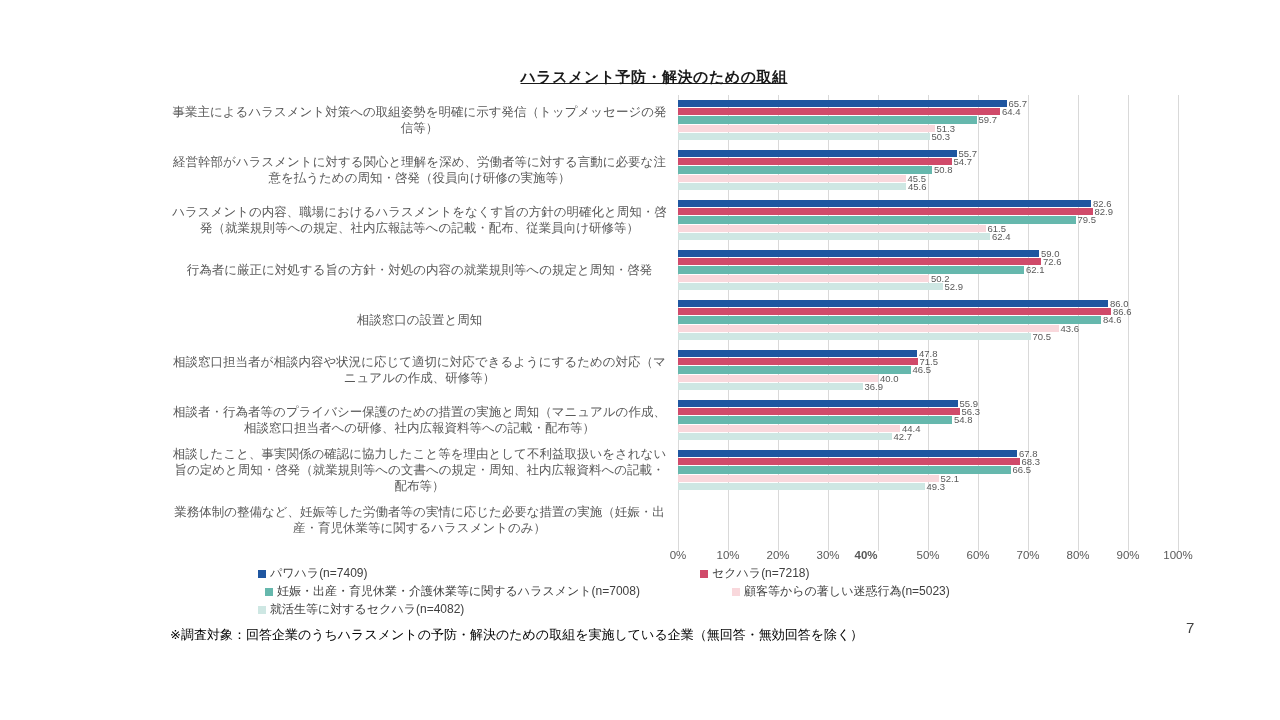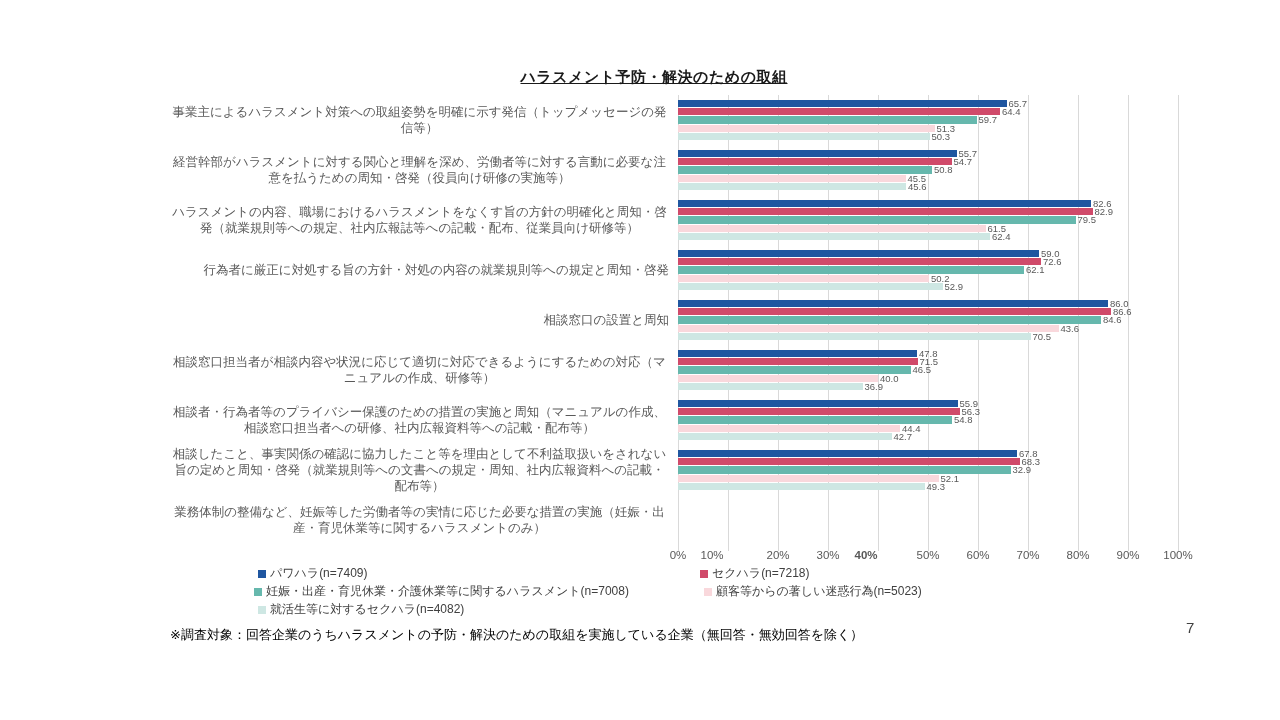--- a/index.html
+++ b/index.html
@@ -17,21 +17,21 @@
 
   .chart { position:absolute; left:170px; top:95px; width:1013px; height:475px; }
 
   .grid { position:absolute; left:508px; top:0; width:501px; height:450px; z-index:0; }
   .gridline { position:absolute; top:0; width:1px; height:456px; background:#d9d9d9; }
 
   .rows { position:relative; z-index:1; }
   .row { display:flex; height:50px; align-items:center; }
   .cat-label {
     width:508px; box-sizing:border-box; padding-right:9px; height:100%;
-    display:flex; justify-content:flex-end; align-items:center;
+    display:flex; justify-content:center; align-items:center;
     font-size:12.5px; line-height:1.3; color:#595959;
   }
   .cat-label span { text-align:center; display:block; }
   .bars {
     width:505px; height:50px; box-sizing:border-box;
     display:flex; flex-direction:column; justify-content:center; row-gap:1.2px;
   }
   .bar-wrap { height:7.2px; display:flex; align-items:center; }
   .bar { height:100%; }
   .val { font-size:9.5px; color:#595959; padding-left:2px; white-space:nowrap; line-height:1; }
@@ -263,41 +263,41 @@
             <div class="bar-wrap">
               <div class="bar" style="width: 339px; background: rgb(31, 86, 160);"></div>
               <div class="val">67.8</div>
             </div>
             <div class="bar-wrap">
               <div class="bar" style="width: 341.5px; background: rgb(208, 74, 106);"></div>
               <div class="val">68.3</div>
             </div>
             <div class="bar-wrap">
               <div class="bar" style="width: 332.5px; background: rgb(102, 184, 173);"></div>
-              <div class="val">32.9</div>
+              <div class="val">66.5</div>
             </div>
             <div class="bar-wrap">
               <div class="bar" style="width: 260.5px; background: rgb(249, 216, 220);"></div>
               <div class="val">52.1</div>
             </div>
             <div class="bar-wrap">
               <div class="bar" style="width: 246.5px; background: rgb(206, 231, 227);"></div>
               <div class="val">49.3</div>
             </div>
           </div>
         </div>
         <div class="row">
           <div class="cat-label">
             <span>業務体制の整備など、妊娠等した労働者等の実情に応じた必要な措置の実施（妊娠・出産・育児休業等に関するハラスメントのみ）</span>
           </div>
         </div>
       </div>
     <div class="axis" id="axis">
         <div class="tick" style="left: 0px;">0%</div>
-        <div class="tick" style="left: 34px;">10%</div>
+        <div class="tick" style="left: 50px;">10%</div>
         <div class="tick" style="left: 100px;">20%</div>
         <div class="tick" style="left: 150px;">30%</div>
         <div class="tick" style="left: 188px; font-weight: bold;">40%</div>
         <div class="tick" style="left: 250px;">50%</div>
         <div class="tick" style="left: 300px;">60%</div>
         <div class="tick" style="left: 350px;">70%</div>
         <div class="tick" style="left: 400px;">80%</div>
         <div class="tick" style="left: 450px;">90%</div>
         <div class="tick" style="left: 500px;">100%</div>
       </div>
@@ -305,25 +305,25 @@
 
   <div id="legend">
       <div class="legend-item" style="left: 258px; top: 565px;">
         <div class="swatch" style="background: rgb(31, 86, 160);"></div>
         <div>パワハラ(n=7409)</div>
       </div>
       <div class="legend-item" style="left: 700px; top: 565px;">
         <div class="swatch" style="background: rgb(208, 74, 106);"></div>
         <div>セクハラ(n=7218)</div>
       </div>
-      <div class="legend-item" style="left: 254px; top: 583px;">
+      <div class="legend-item" style="left: 265px; top: 583px;">
         <div class="swatch" style="background: rgb(102, 184, 173);"></div>
         <div>妊娠・出産・育児休業・介護休業等に関するハラスメント(n=7008)</div>
       </div>
-      <div class="legend-item" style="left: 704px; top: 583px;">
+      <div class="legend-item" style="left: 732px; top: 583px;">
         <div class="swatch" style="background: rgb(249, 216, 220);"></div>
         <div>顧客等からの著しい迷惑行為(n=5023)</div>
       </div>
       <div class="legend-item" style="left: 258px; top: 601px; text-align: right;">
         <div class="swatch" style="background: rgb(206, 231, 227);"></div>
         <div>就活生等に対するセクハラ(n=4082)</div>
       </div>
     </div>
 
   <div class="footnote">※調査対象：回答企業のうちハラスメントの予防・解決のための取組を実施している企業（無回答・無効回答を除く）</div>

